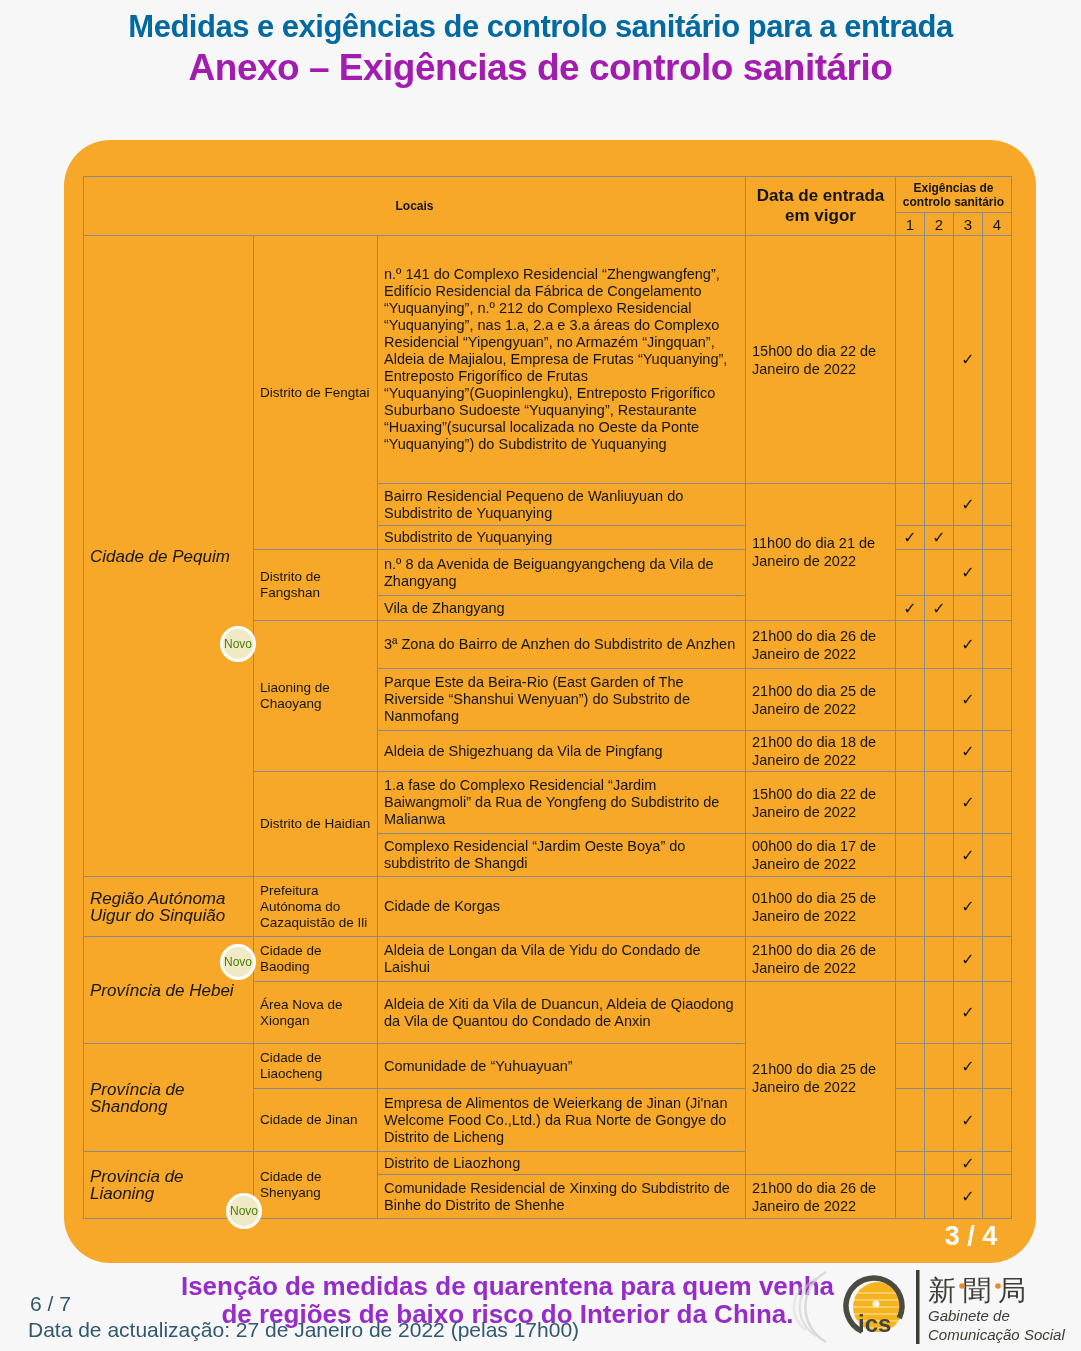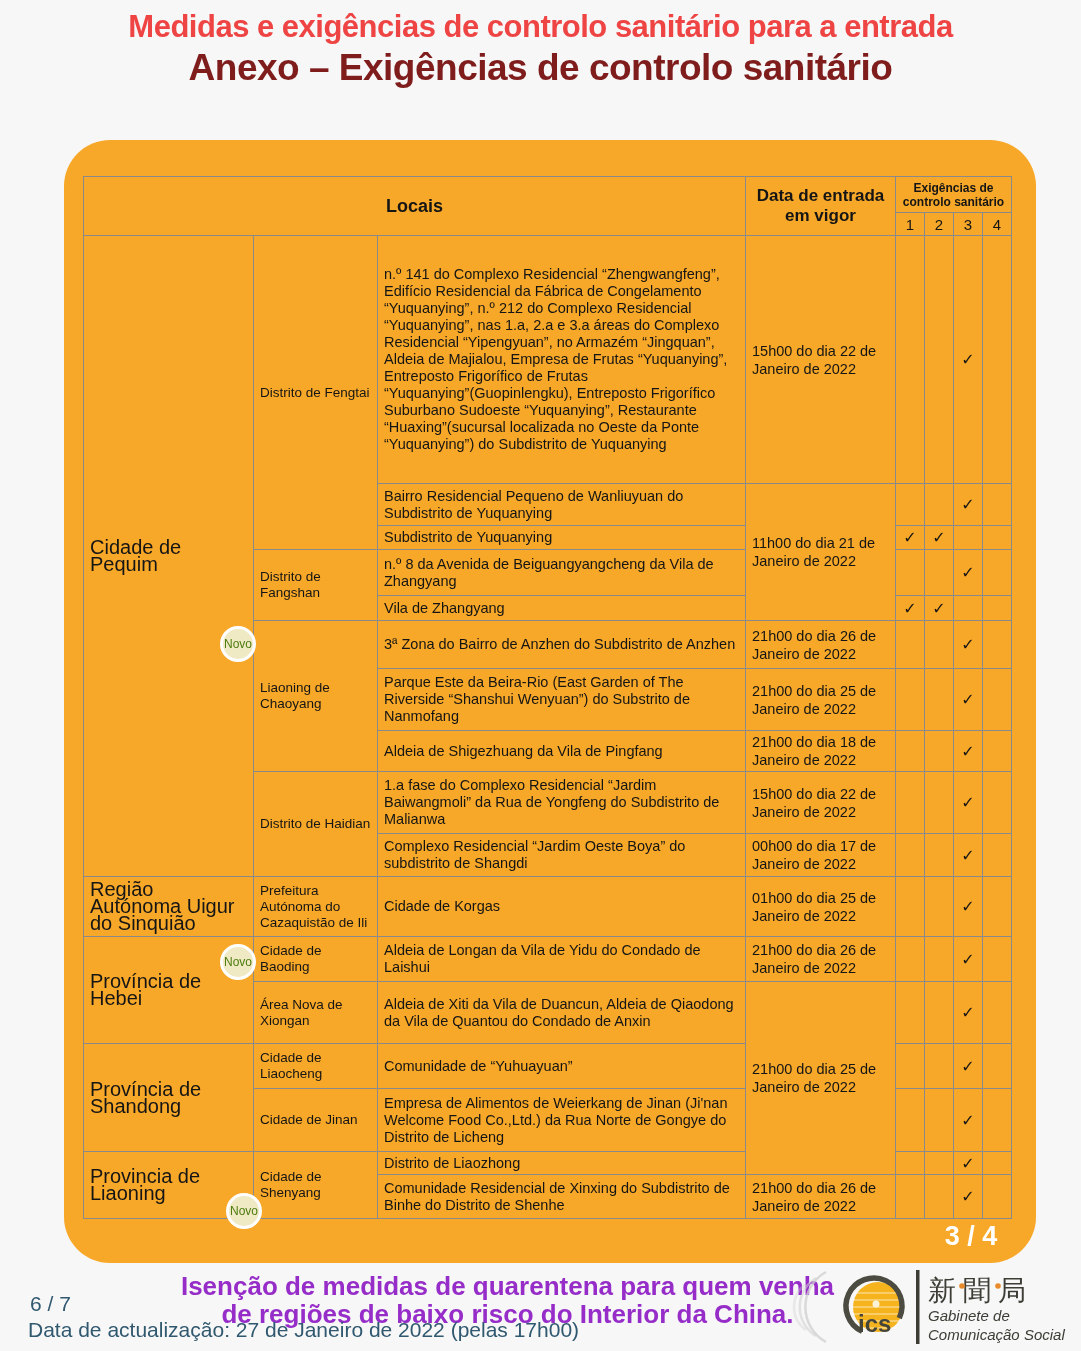--- a/index.html
+++ b/index.html
@@ -3,22 +3,22 @@
 <meta charset="utf-8">
 <style>
   html,body { margin:0; padding:0; background:#f6f6f7; }
   #page {
     position:relative; width:1081px; height:1351px;
     background:#f7f7f8; overflow:hidden;
     font-family:"Liberation Sans","DejaVu Sans",sans-serif;
   }
   
   .titles { position:absolute; top:6px; left:0; width:1081px; text-align:center; }
-  .title-line { font-size:31px; font-weight:bold; color:#ef4444; line-height:41px; letter-spacing:-0.5px; }
-  .subtitle   { font-size:37px; font-weight:bold; color:#7f1d1d; line-height:42px; letter-spacing:-0.5px; }
+  .title-line { font-size:31px; font-weight:bold; color:#0369a1; line-height:41px; letter-spacing:-0.5px; }
+  .subtitle   { font-size:37px; font-weight:bold; color:#a21caf; line-height:42px; letter-spacing:-0.5px; }
 
   
   .block {
     position:absolute; left:64px; top:140px; width:972px; height:1123px;
     background:#F8A828; border-radius:46px;
   }
   .page-badge {
     position:absolute; left:930px; top:1221px; width:82px; text-align:center;
     font-size:27px; font-weight:bold; color:#ffffff;
   }
@@ -27,25 +27,25 @@
   table.main {
     position:absolute; left:19px; top:36px; width:928px;
     border-collapse:collapse; table-layout:fixed;
   }
   .main th, .main td {
     border:1px solid #8a8a8a; color:#151515;
     padding:2px 6px; overflow:hidden; vertical-align:middle;
     box-sizing:border-box; background:transparent;
   }
   .main th { font-weight:bold; text-align:center; }
-  th.locais { font-size:18px; }
+  th.locais { font-size:12px; }
   th.dataH  { font-size:17px; line-height:20px; }
   th.exig   { font-size:12px; line-height:14px; padding:1px; }
   th.num    { font-size:15px; font-weight:normal; padding:0; }
-  td.region   { font-size:20px; line-height:17px; }
+  td.region   { font-size:17px; line-height:17px;font-style:italic; }
   td.district { font-size:13.5px; line-height:16px; }
   td.loc      { font-size:14.5px; line-height:17px; }
   td.date     { font-size:14.5px; line-height:18px; }
   td.chk      { text-align:center; font-size:16px; font-weight:bold; padding:0; }
 
   
   .novo {
     position:absolute; width:36px; height:36px; border-radius:50%;
     background:#EFE9C4; border:3px solid #ffffff; box-sizing:border-box;
     display:flex; align-items:center; justify-content:center;

